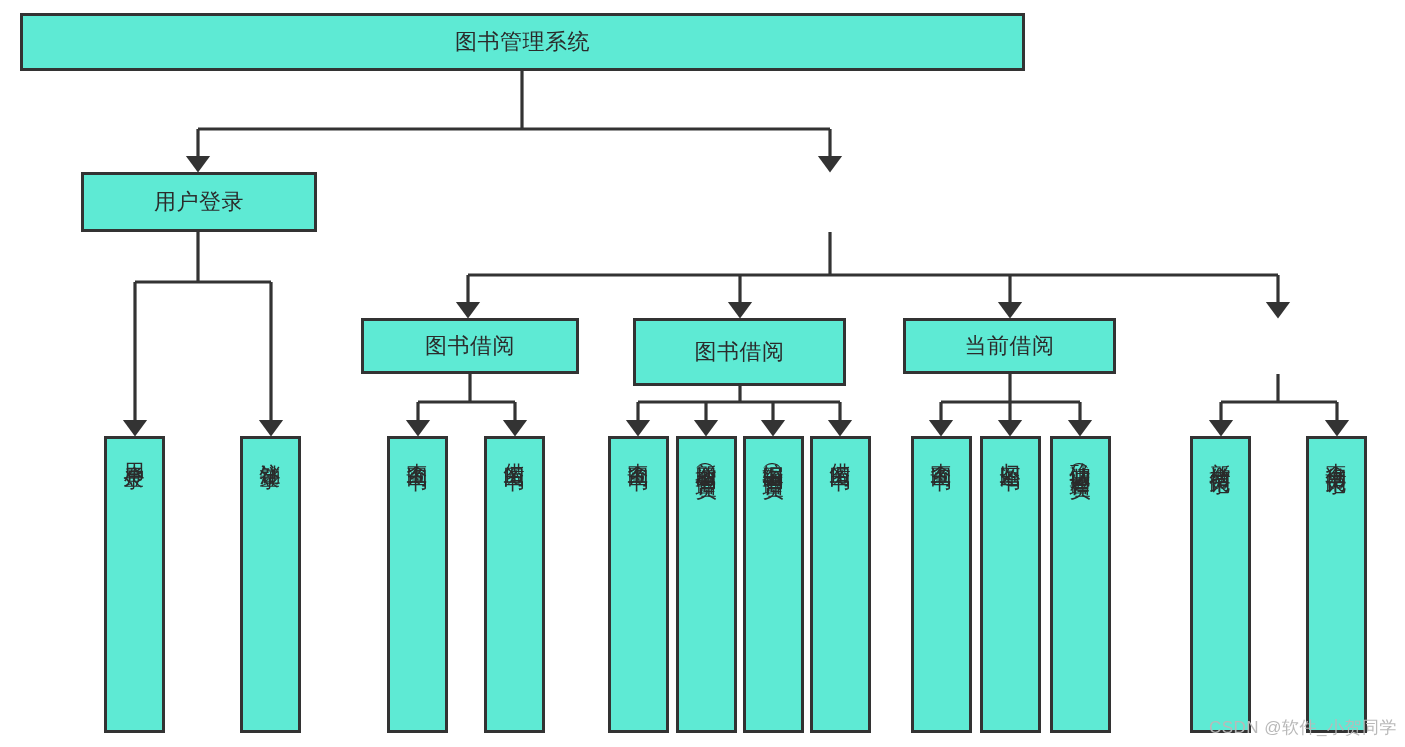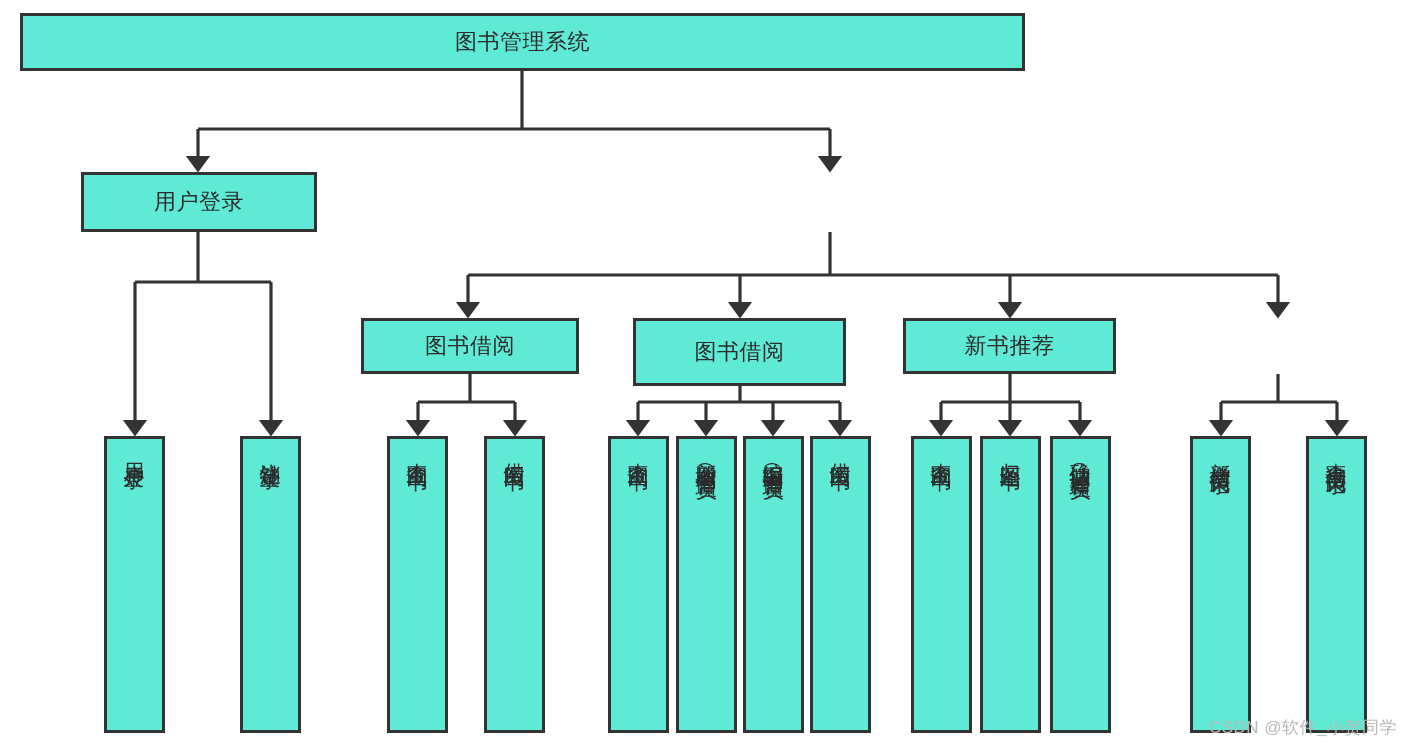--- a/index.html
+++ b/index.html
@@ -136,21 +136,21 @@
     <span class="node-label">用户登录</span>
   </div>
 
   <div class="node-box" id="node-l3-0" style="left: 361px; top: 318px; width: 218px; height: 56px;">
     <span class="node-label">图书借阅</span>
   </div>
   <div class="node-box" id="node-l3-1" style="left: 633px; top: 318px; width: 213px; height: 68px;">
     <span class="node-label">图书借阅</span>
   </div>
   <div class="node-box" id="node-l3-2" style="left: 903px; top: 318px; width: 213px; height: 56px;">
-    <span class="node-label">新书推荐</span>
+    <span class="node-label">当前借阅</span>
   </div>
 
   <div class="node-box vertical" id="node-leaf-0" style="left: 104px; top: 436px; width: 61px; height: 297px;">
     <span class="node-label">用户登录</span>
   </div>
   <div class="node-box vertical" id="node-leaf-1" style="left: 240px; top: 436px; width: 61px; height: 297px;">
     <span class="node-label">注销登录</span>
   </div>
   <div class="node-box vertical" id="node-leaf-2" style="left: 387px; top: 436px; width: 61px; height: 297px;">
     <span class="node-label">查询图书</span>

